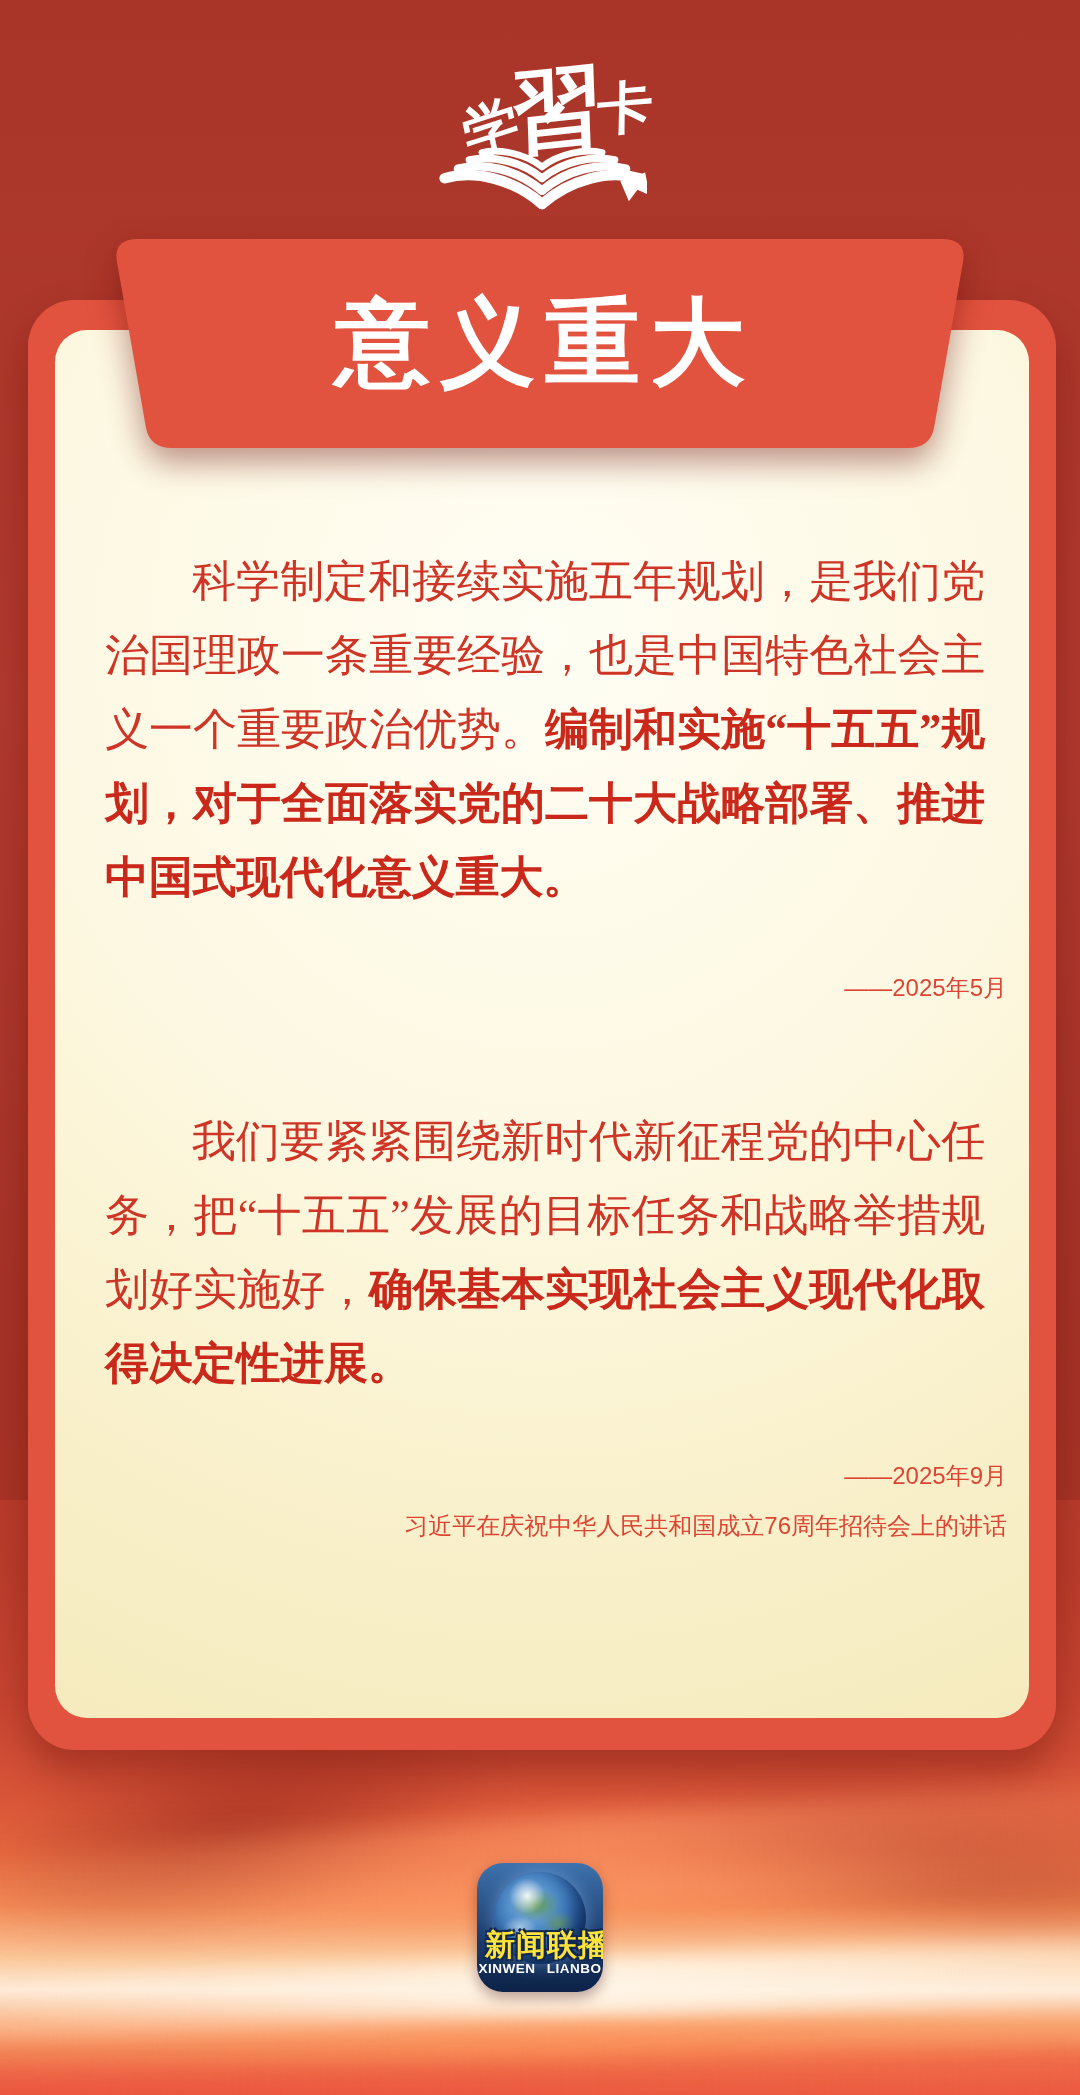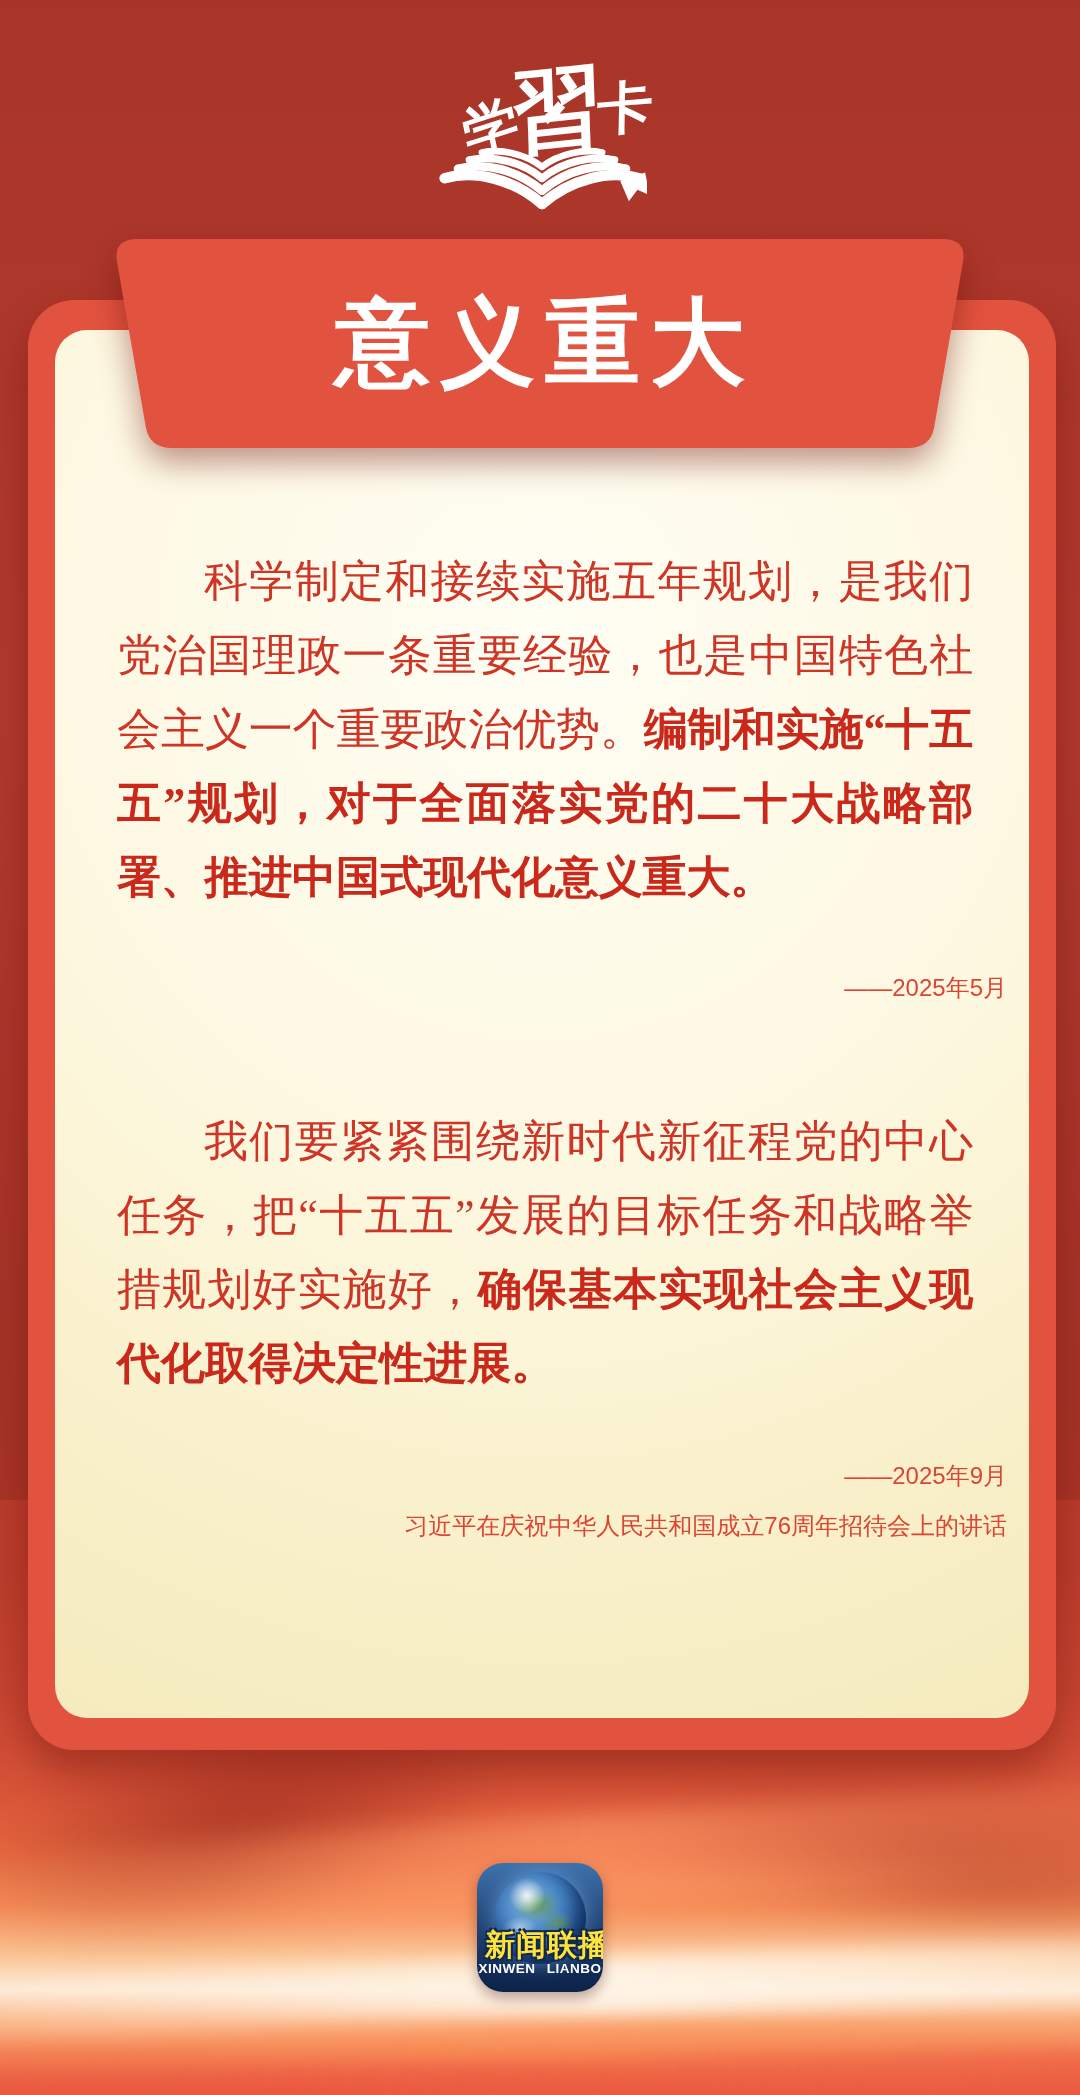--- a/index.html
+++ b/index.html
@@ -60,21 +60,21 @@
       background:#e2533f;border-radius:46px;
       box-shadow:0 22px 38px rgba(95,10,5,.38);}
   .card-inner{position:absolute;left:27px;top:30px;right:27px;bottom:32px;
       border-radius:32px;
       background:radial-gradient(115% 85% at 50% 22%,#fffef4 0%,#fdf8e2 45%,#faf2cf 70%,#f5ebbe 100%);
       overflow:hidden;}
   .text-area{position:absolute;left:0;top:0;width:100%;box-sizing:border-box;
       padding:0 44px 0 50px;}
   .para{font-family:"Liberation Serif","DejaVu Serif",serif;
       font-size:44px;line-height:74px;letter-spacing:-0.2px;
-      color:#ce3526;text-align:justify;text-indent:87px;margin:12px;}
+      color:#ce3526;text-align:justify;text-indent:87px;margin:0;}
   .para .b{font-weight:bold;color:#c9281a;}
   .para1{margin-top:215px;}
   .para2{margin-top:92px;}
   .attr{font-size:24px;line-height:50px;color:#dc4534;text-align:right;
       width:calc(100% + 44px);margin:0 -22px;white-space:nowrap;}
   .attr1{margin-top:48px;}
   .attr2{margin-top:50px;}
 
   
   .banner{position:absolute;left:110px;top:236px;width:860px;height:215px;text-align:right;}

